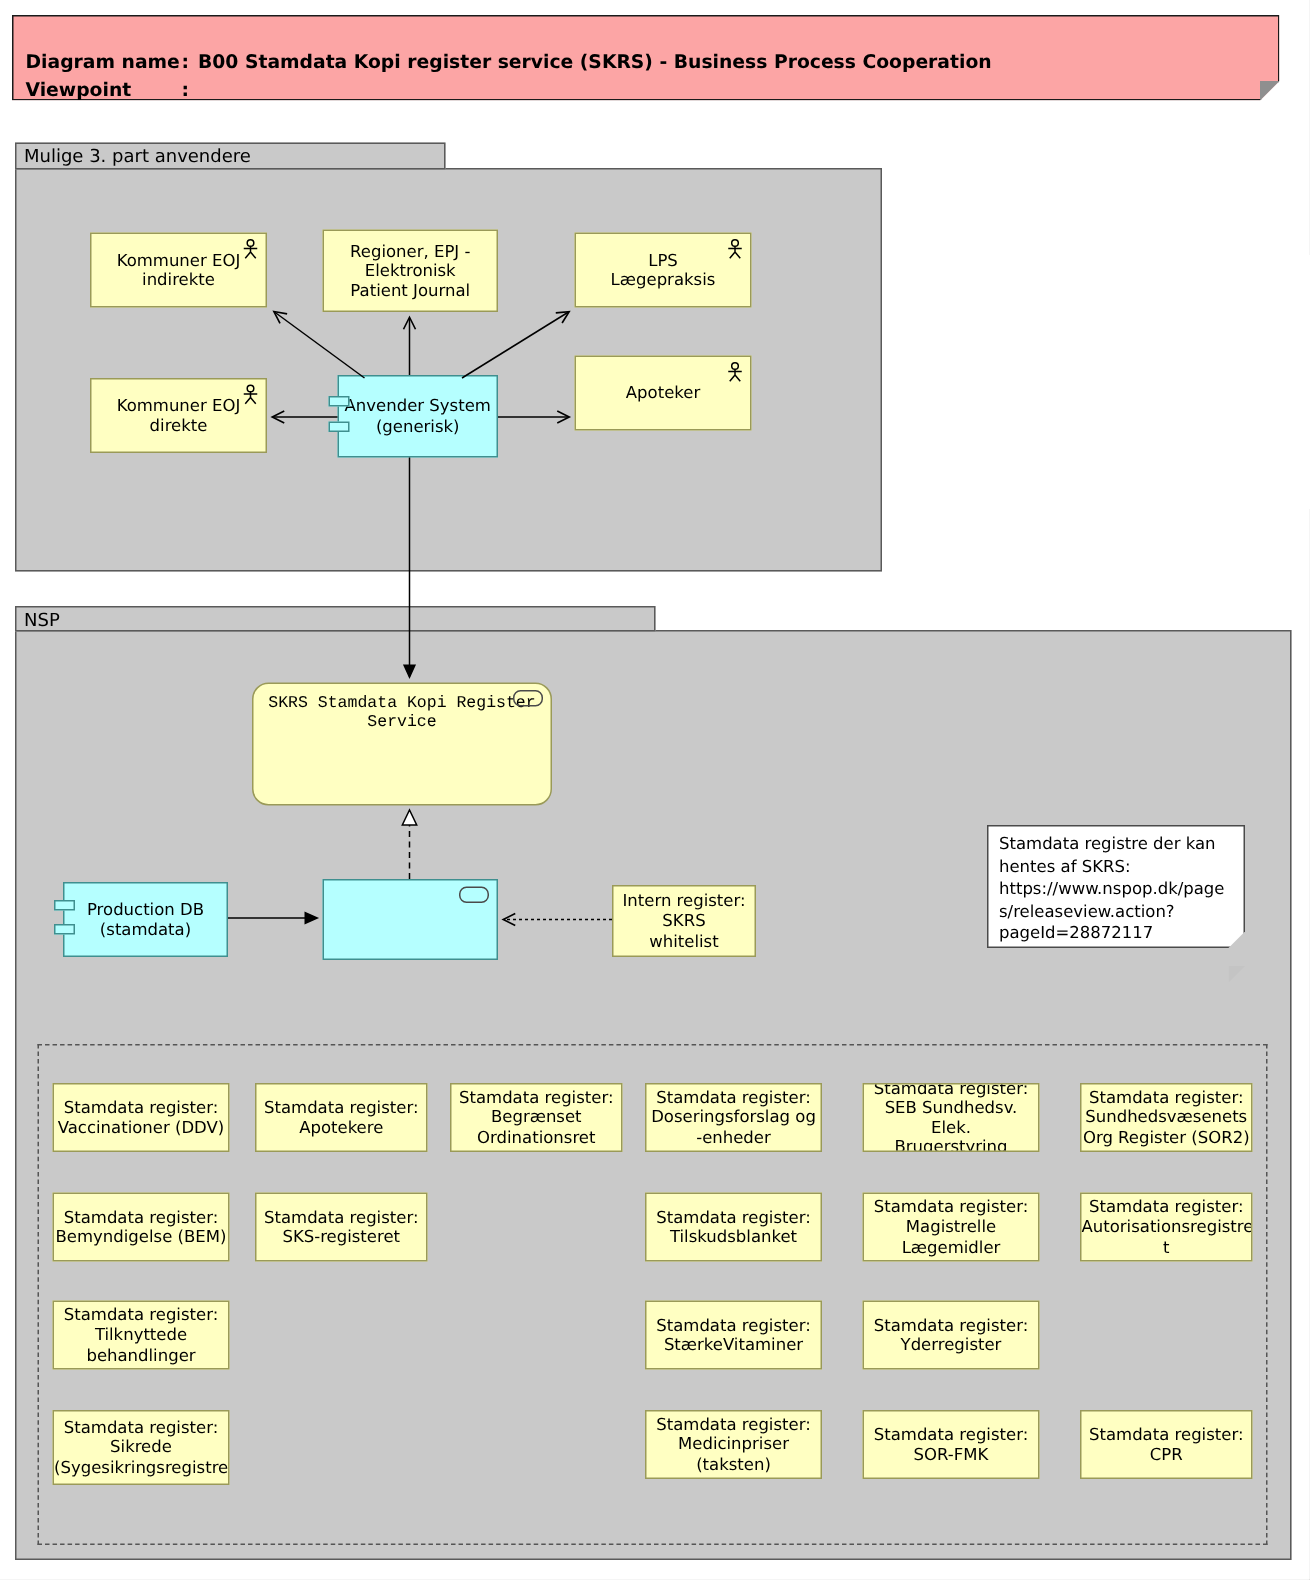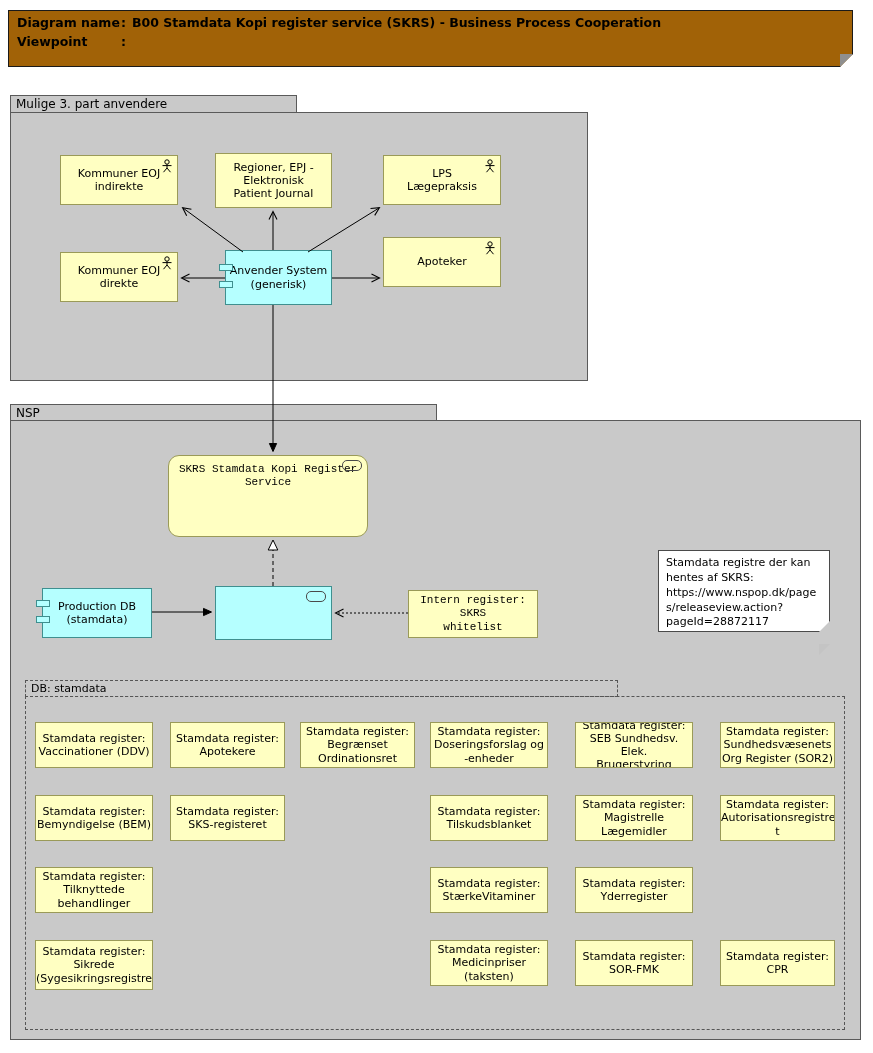--- a/index.html
+++ b/index.html
@@ -26,22 +26,22 @@
 
   
   .pill{position:absolute;top:4px;right:5px;width:18px;height:9px;
         border:1px solid #4a4a4a;border-radius:5px;z-index:4;}
   .ctab{position:absolute;left:-7px;width:14px;height:7px;background:#B5FFFF;
         border:1px solid #3f8f8f;box-sizing:border-box;z-index:4;}
   .actor{position:absolute;top:3px;right:4px;z-index:4;line-height:0;}
 
   
   .title-box{position:absolute;left:8px;top:10px;width:845px;height:57px;
-             background:#a16207;border:1px solid #1a1a1a;box-sizing:border-box;
-             padding:2px 8px;font-weight:bold;font-size:12.5px;z-index:6;
+             background:#fca5a5;border:1px solid #1a1a1a;box-sizing:border-box;
+             padding:20px 8px;font-weight:bold;font-size:12.5px;z-index:6;
              clip-path:polygon(0 0,100% 0,100% calc(100% - 13px),calc(100% - 13px) 100%,0 100%);}
   .title-row{display:flex;line-height:1.55;}
   .t-label{width:104px;flex:none;}
   .t-colon{flex:none;margin-right:6px;}
   .fold{position:absolute;right:0;bottom:0;width:13px;height:13px;
         clip-path:polygon(0 0,100% 0,0 100%);z-index:7;}
   .fold-gray{background:#8f8f8f;}
   .fold-lite{background:#c4c4c4;}
 
   
@@ -155,33 +155,30 @@
     <span class="ctab" style="top:11px;"></span>
     <span class="ctab" style="top:27px;"></span>
     <span class="lbl">Production DB
 (stamdata)</span>
   </div>
 
   <div class="box cyan" style="left:215px;top:586px;width:117px;height:54px;">
     <span class="pill"></span>
   </div>
 
-  <div class="box yellow" style="left:408px;top:590px;width:130px;height:48px;font-family:Liberation Mono, monospace;">
+  <div class="box yellow" style="left:408px;top:590px;width:96px;height:48px;">
     <span class="lbl">Intern register: SKRS
 whitelist</span>
   </div>
 
   <div class="note" style="left:658px;top:550px;width:172px;height:82px;">
     <span>Stamdata registre der kan hentes af SKRS: https://www.nspop.dk/pages/releaseview.action?pageId=28872117</span>
   </div>
   <div class="fold fold-lite" style="position:absolute;left:819px;top:644px;width:11px;height:11px;"></div>
 
-  <div class="dash-tab" style="left:25px;top:680px;width:593px;height:17px;">
-    <span>DB: stamdata</span>
-  </div>
   <div class="dash-body" style="left:25px;top:696px;width:820px;height:334px;"></div>
 
   <div class="box yellow" style="left:35px;top:722px;width:118px;height:46px;"><span class="lbl">Stamdata register:
 Vaccinationer (DDV)</span></div>
   <div class="box yellow" style="left:170px;top:722px;width:115px;height:46px;"><span class="lbl">Stamdata register:
 Apotekere</span></div>
   <div class="box yellow" style="left:300px;top:722px;width:115px;height:46px;"><span class="lbl">Stamdata register:
 Begrænset
 Ordinationsret</span></div>
   <div class="box yellow" style="left:430px;top:722px;width:118px;height:46px;"><span class="lbl">Stamdata register:

